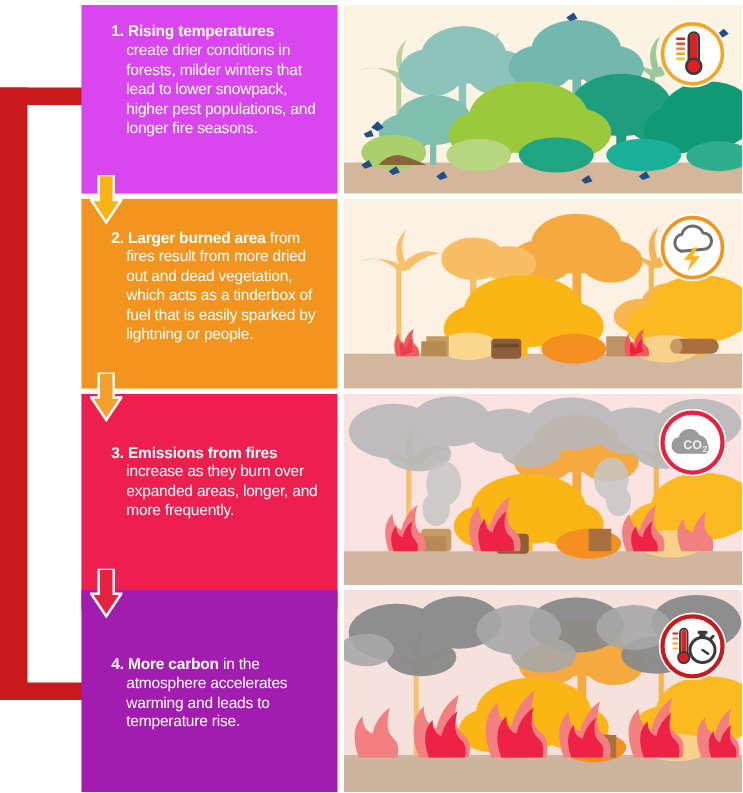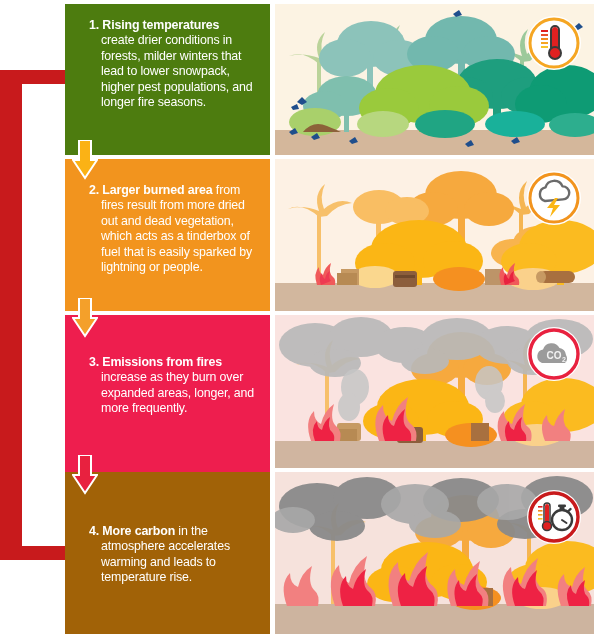--- a/index.html
+++ b/index.html
@@ -85,21 +85,21 @@
 
   <div>
     <div class="loop-line loop-v" style="background: rgb(200, 26, 28);"></div>
     <div class="loop-line loop-top" style="background: rgb(200, 26, 28);"></div>
     <div class="loop-line loop-bottom" style="background: rgb(200, 26, 28);"></div>
     <div class="loop-arrowhead"></div>
     <div class="loop-notch"></div>
   </div>
 
   <div class="panel" id="panel-1">
-    <div class="text-col" id="text-1" style="background: #4d7c0f;">
+    <div class="text-col" id="text-1" style="background: #d946ef;">
       <div class="step-text">
         <b>1.</b>
         <b>Rising temperatures</b><span> create drier conditions in forests, milder winters that lead to lower snowpack, higher pest populations, and longer fire seasons.</span>
       </div>
     </div>
     <div class="art-col" id="art-1">
       <svg width="319" height="151" viewBox="0 0 319 151">
         <rect x="0" y="0" width="319" height="151" fill="#FCF3E3"></rect>
         <rect x="0" y="126" width="319" height="25" fill="#D4B79B"></rect>
 
@@ -380,21 +380,21 @@
     </div>
   </div>
 
   <div class="connector" id="conn-3">
     <svg width="26" height="40" viewBox="0 0 26 40">
       <path d="M7 0 h12 v20 h6 l-12 18 l-12 -18 h6 z" fill="#E8213F" stroke="#FFFFFF" stroke-width="2"></path>
     </svg>
   </div>
 
   <div class="panel" id="panel-4">
-    <div class="text-col" id="text-4" style="background: #a16207;">
+    <div class="text-col" id="text-4" style="background: #a21caf;">
       <div class="step-text">
         <b>4.</b>
         <b>More carbon</b><span> in the atmosphere accelerates warming and leads to temperature rise.</span>
       </div>
     </div>
     <div class="art-col" id="art-4">
       <svg width="319" height="162" viewBox="0 0 319 162">
         <rect x="0" y="0" width="319" height="162" fill="#F6E2DC"></rect>
         <rect x="0" y="132" width="319" height="30" fill="#CDB49F"></rect>
 

